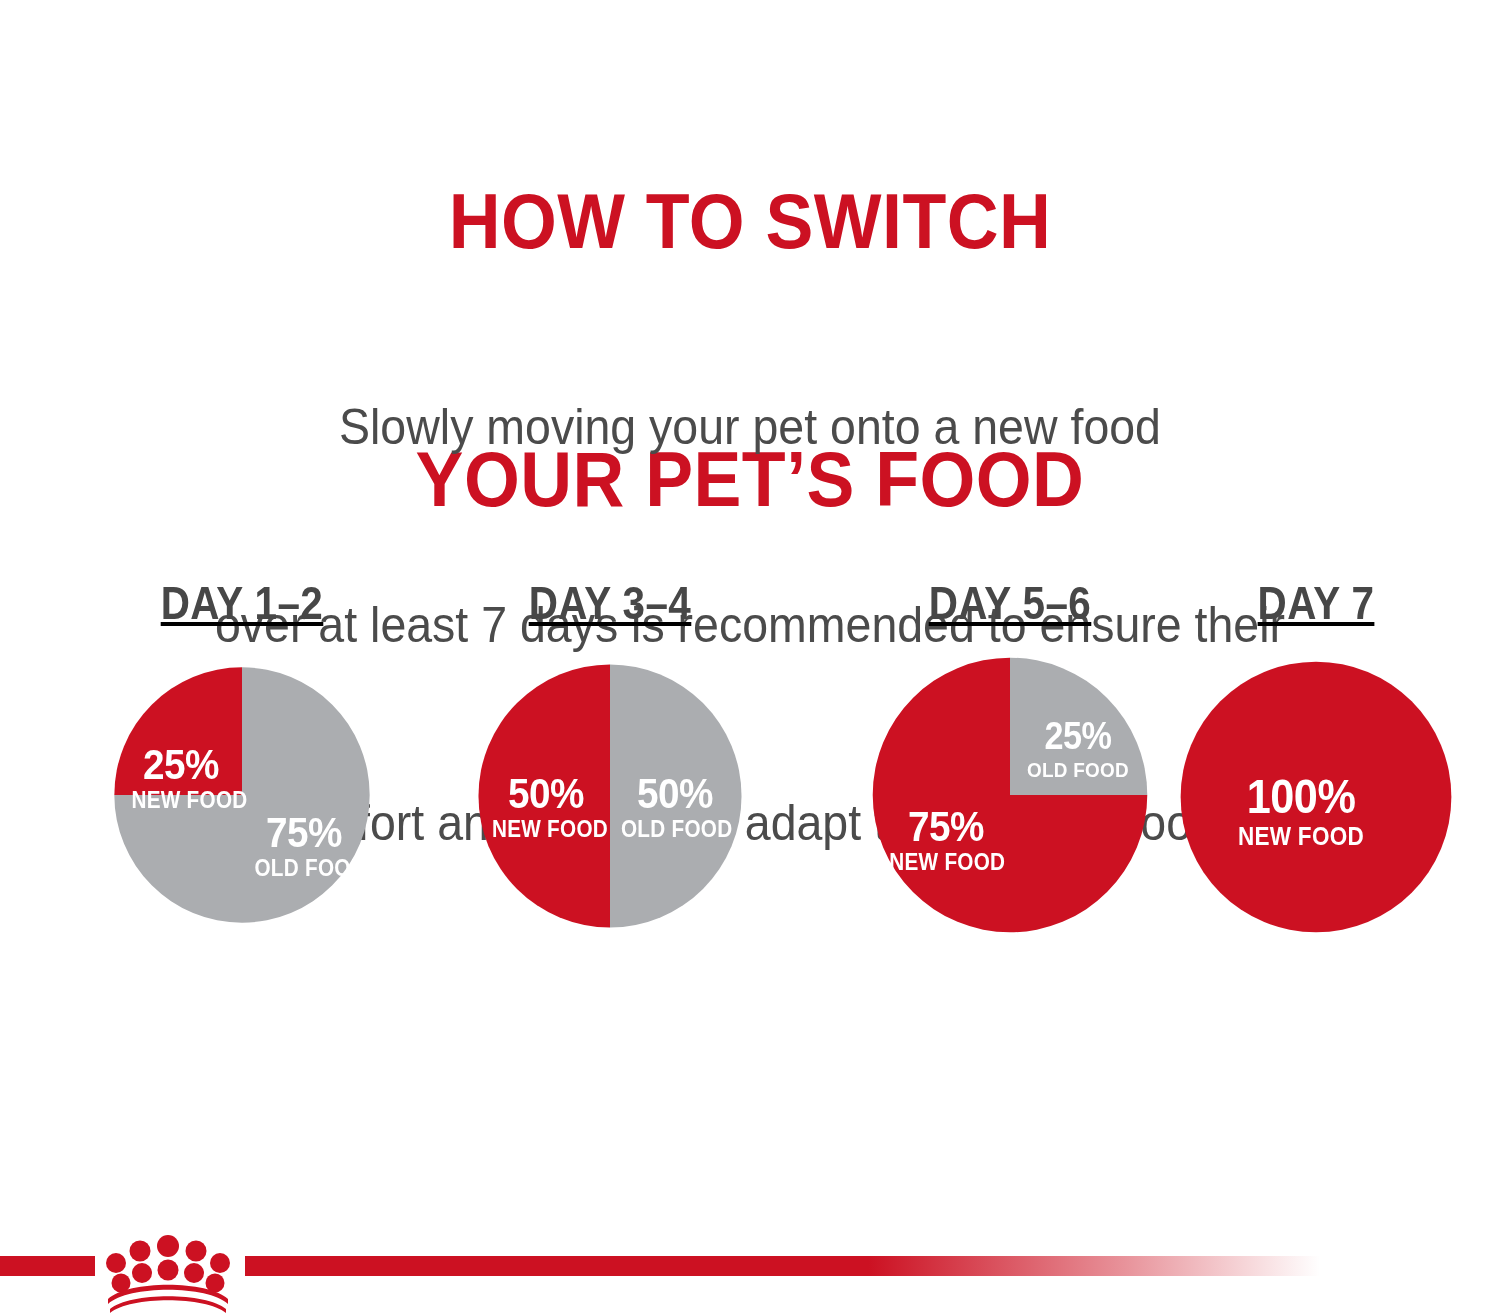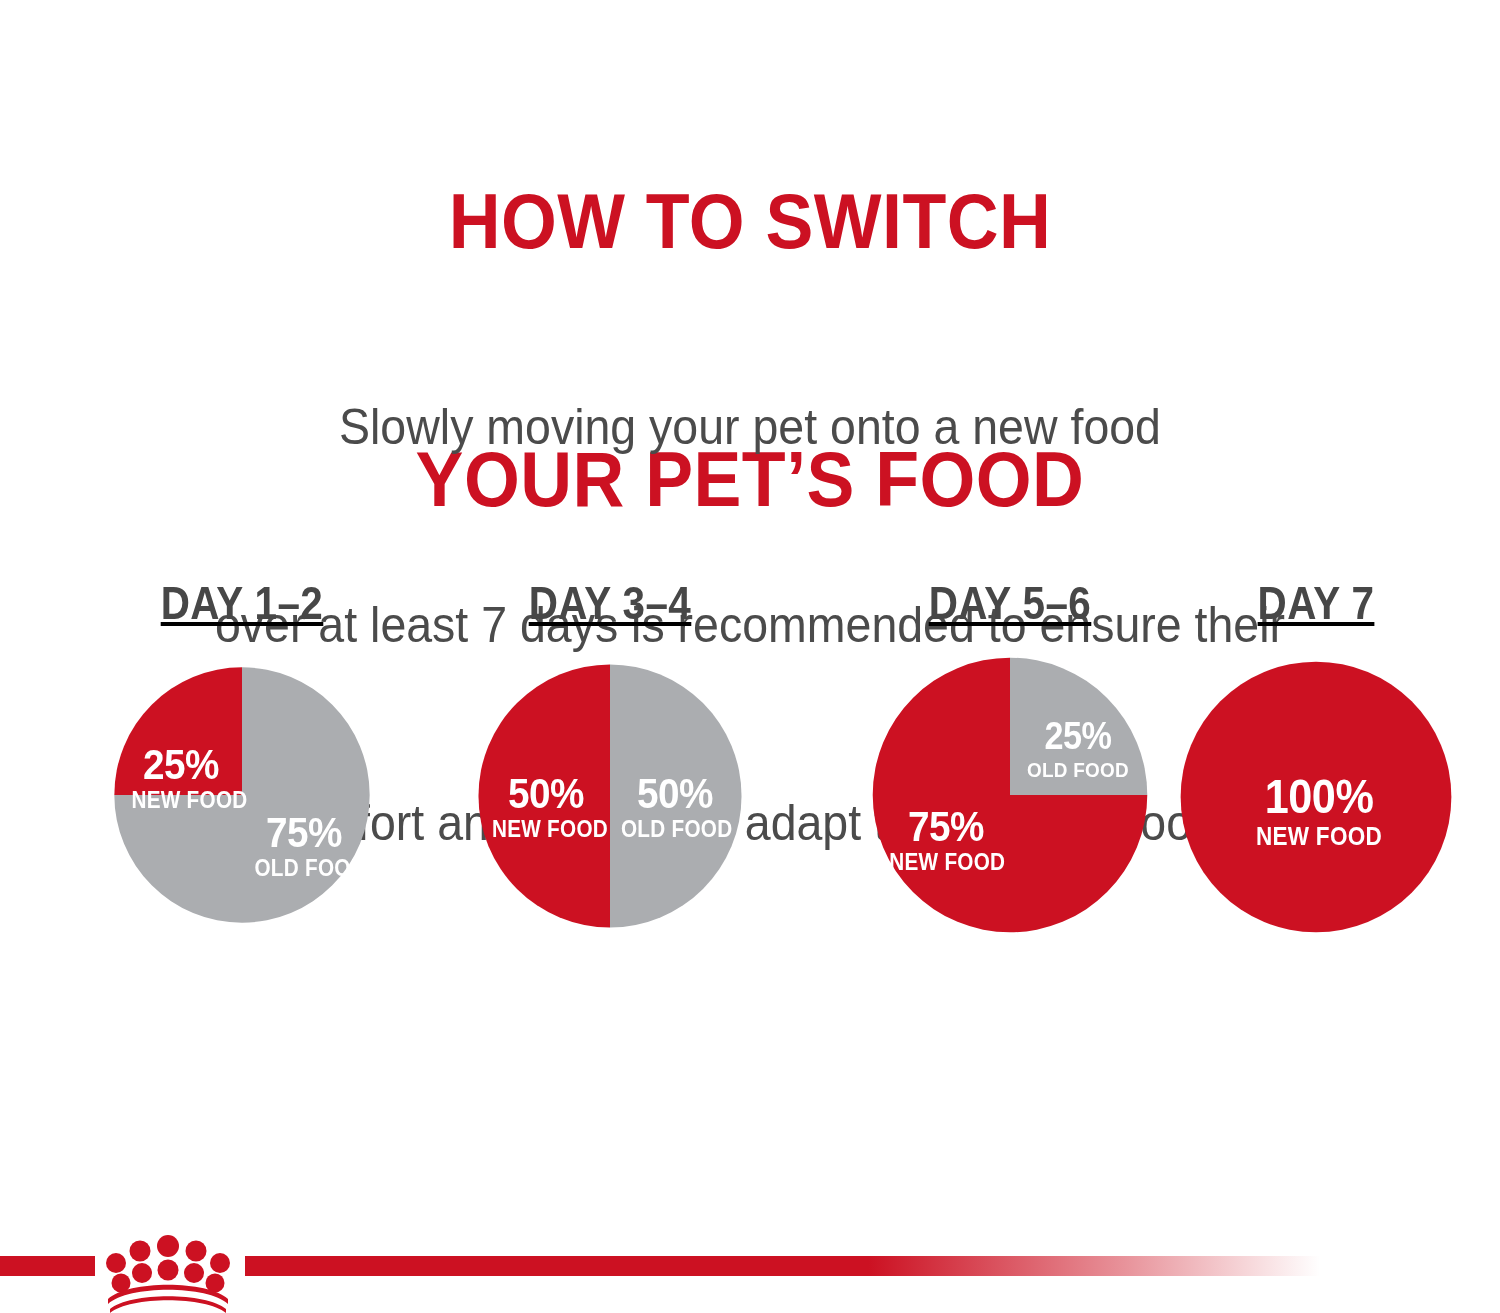--- a/index.html
+++ b/index.html
@@ -217,21 +217,21 @@
       </div>
     </div>
   </div>
 
   <div class="pie-block" style="left:1174px; width:284px;">
     <span class="day-label">DAY 7</span>
     <div class="pie-wrap" style="width:282px; height:282px; margin-top:28px;">
       <svg class="pie-svg" width="282" height="282" viewBox="0 0 100 100">
         <circle cx="50" cy="50" r="48" fill="#CC1122"></circle>
       </svg>
-      <div class="slice-label" style="left:74px; top:116px; width:140px;">
+      <div class="slice-label" style="left:56px; top:116px; width:140px;">
         <span class="slice-pct big">100%</span>
         <span class="slice-name big">NEW FOOD</span>
       </div>
     </div>
   </div>
 
 </div>
 
 <div class="footer">
   <div class="bar-left"></div>

